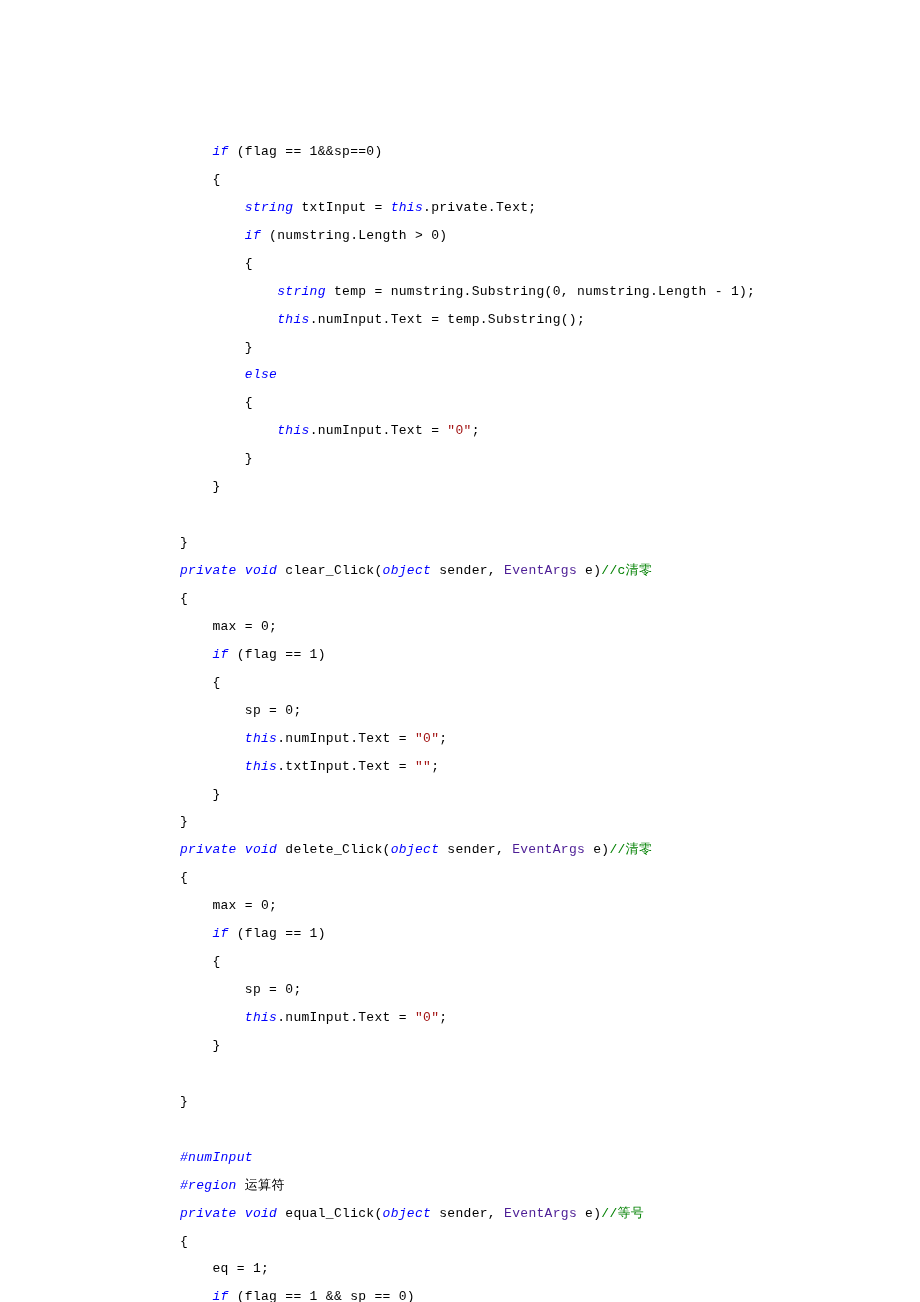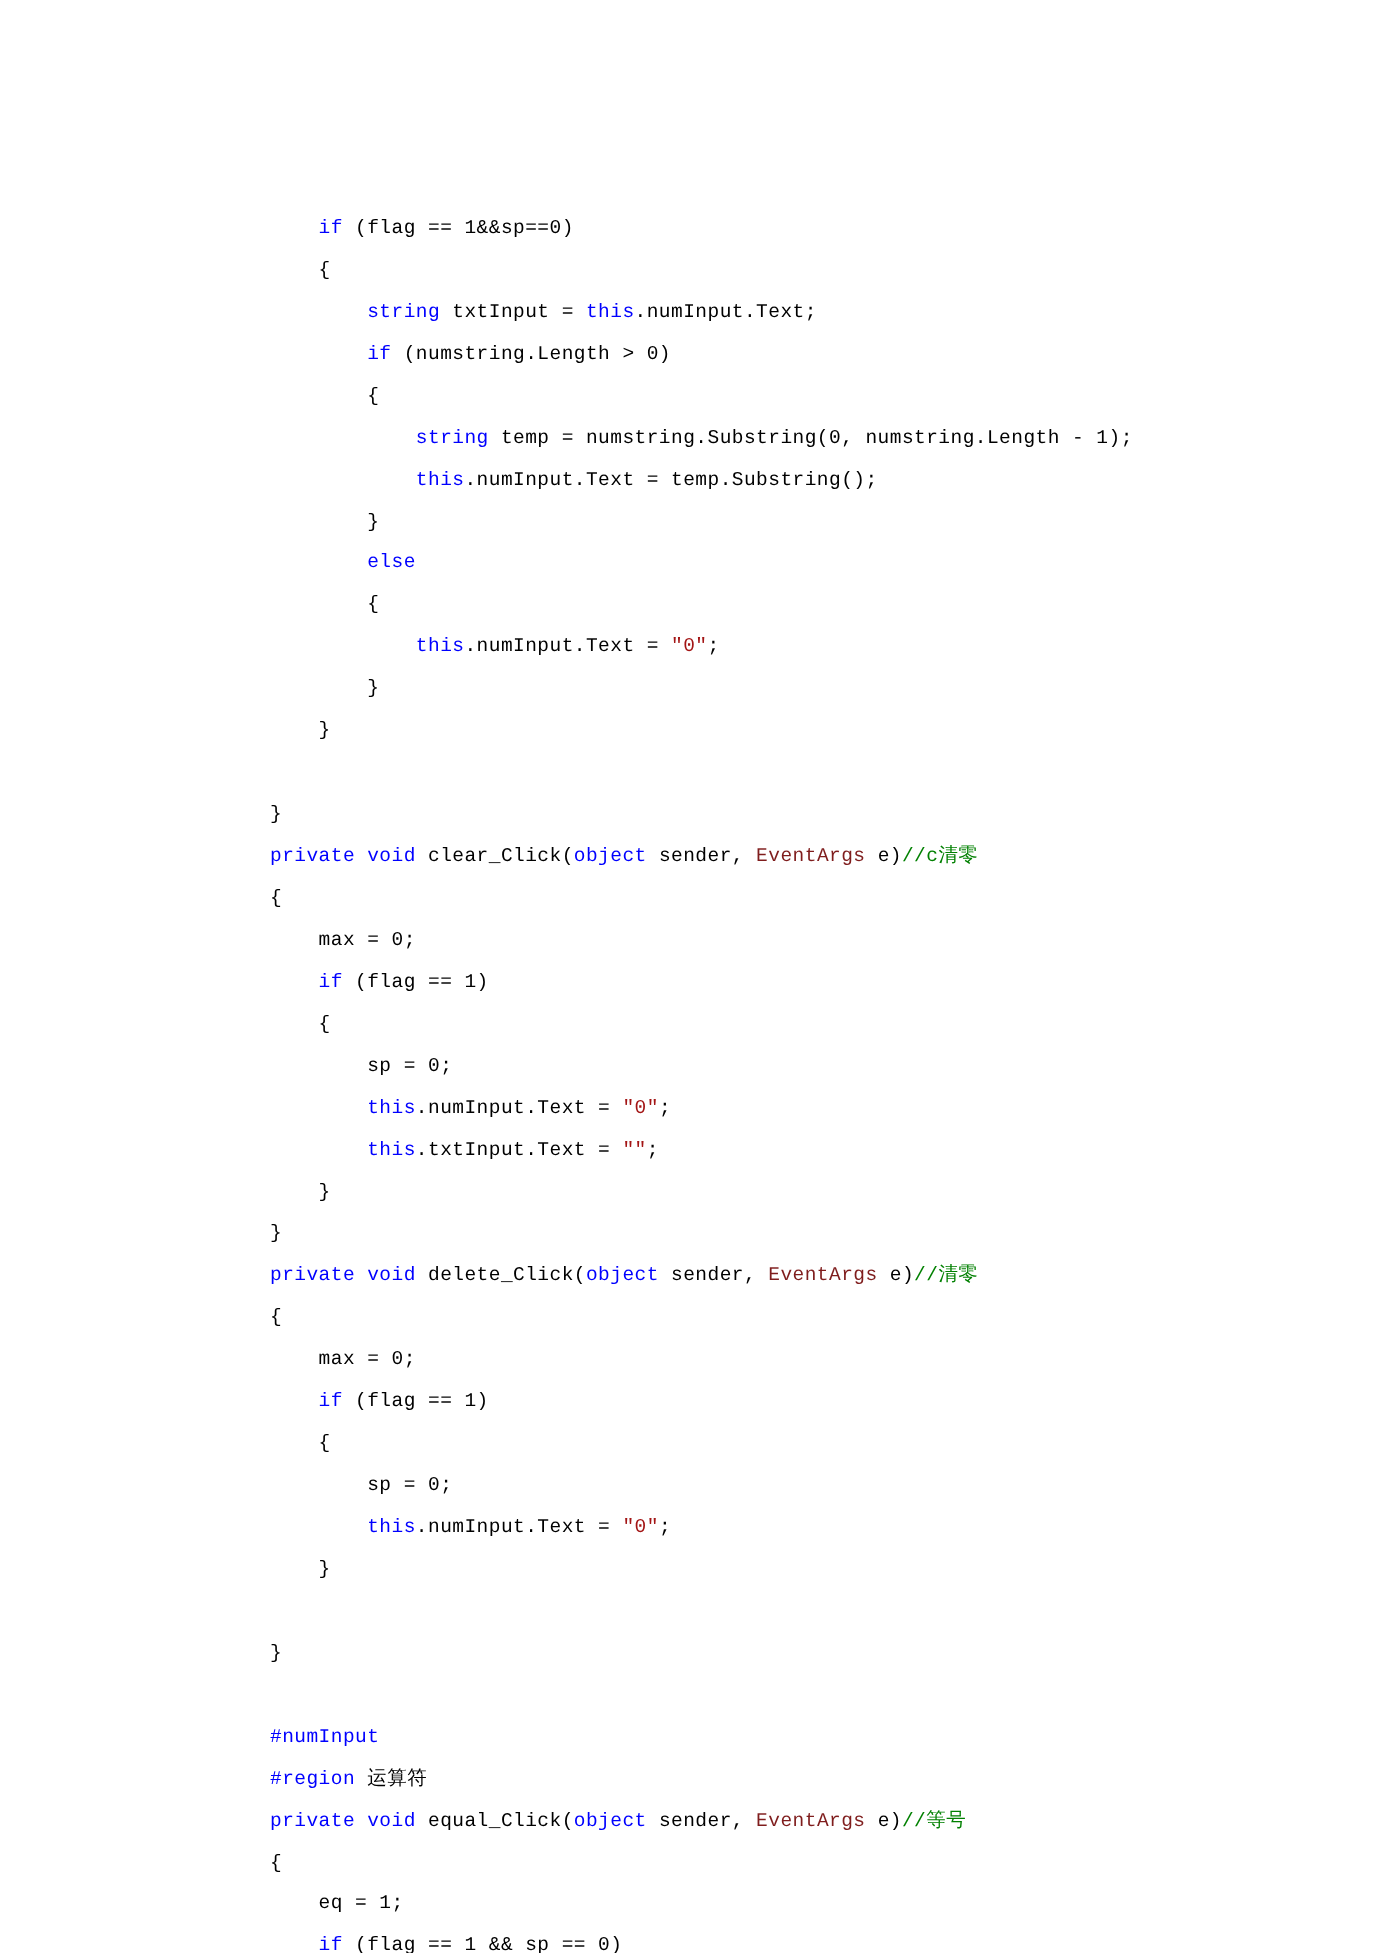--- a/index.html
+++ b/index.html
@@ -18,32 +18,32 @@
     box-sizing: border-box;
   }
   pre.code {
     margin: 0;
     padding: 0 0 0 180px;
     font-family: inherit;
     font-size: inherit;
     white-space: pre;
     letter-spacing: 0.3px;
   }
-  .kw   { color: #0000ff; }
-  .type { color: #7f1d1d; margin-top: 24px; }
+  .kw   { color: #0000ff; font-style: italic; }
+  .type { color: #4c1d95; margin-top: 24px; }
   .str  { color: #a31515; }
   .cmt  { color: #008000; }
 </style>
 </head>
 <body>
 <div class="page">
 <pre class="code"><span></span>
 <span>    <span class="kw">if</span><span> (flag == 1&amp;&amp;sp==0)</span></span>
 <span>    {</span>
-<span>        <span class="kw">string</span><span> txtInput = </span><span class="kw">this</span><span>.numInput.Text;</span></span>
+<span>        <span class="kw">string</span><span> txtInput = </span><span class="kw">this</span><span>.private.Text;</span></span>
 <span>        <span class="kw">if</span><span> (numstring.Length &gt; 0)</span></span>
 <span>        {</span>
 <span>            <span class="kw">string</span><span> temp = numstring.Substring(0, numstring.Length - 1);</span></span>
 <span>            <span class="kw">this</span><span>.numInput.Text = temp.Substring();</span></span>
 <span>        }</span>
 <span>        <span class="kw">else</span></span>
 <span>        {</span>
 <span>            <span class="kw">this</span><span>.numInput.Text = </span><span class="str">"0"</span><span>;</span></span>
 <span>        }</span>
 <span>    }</span>

